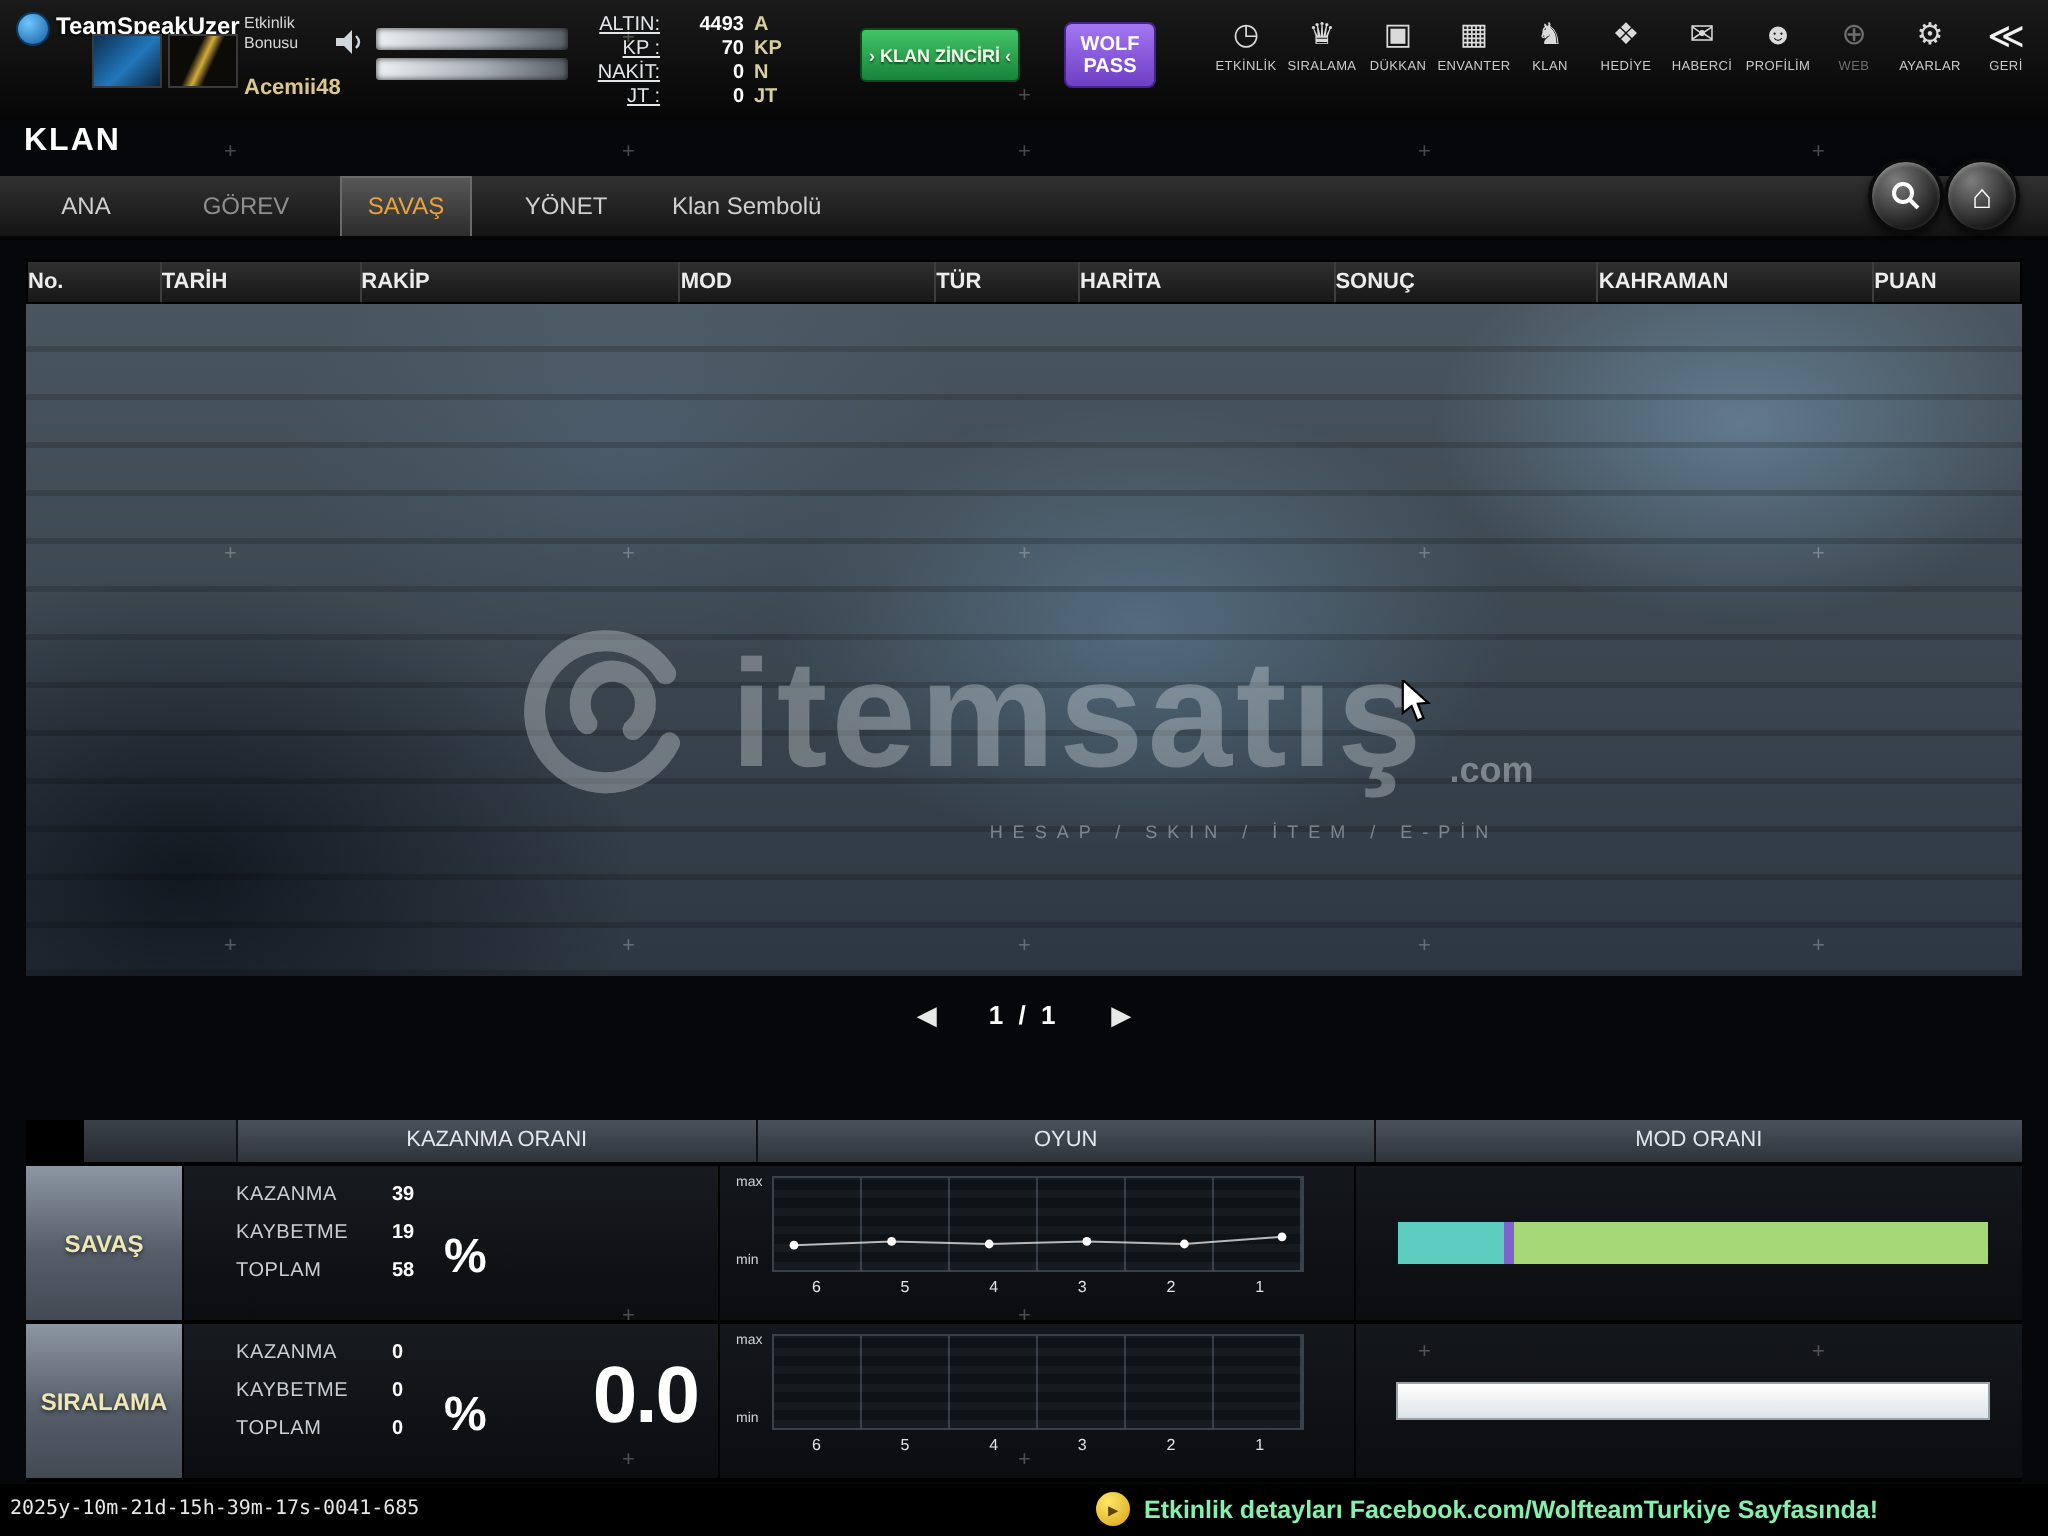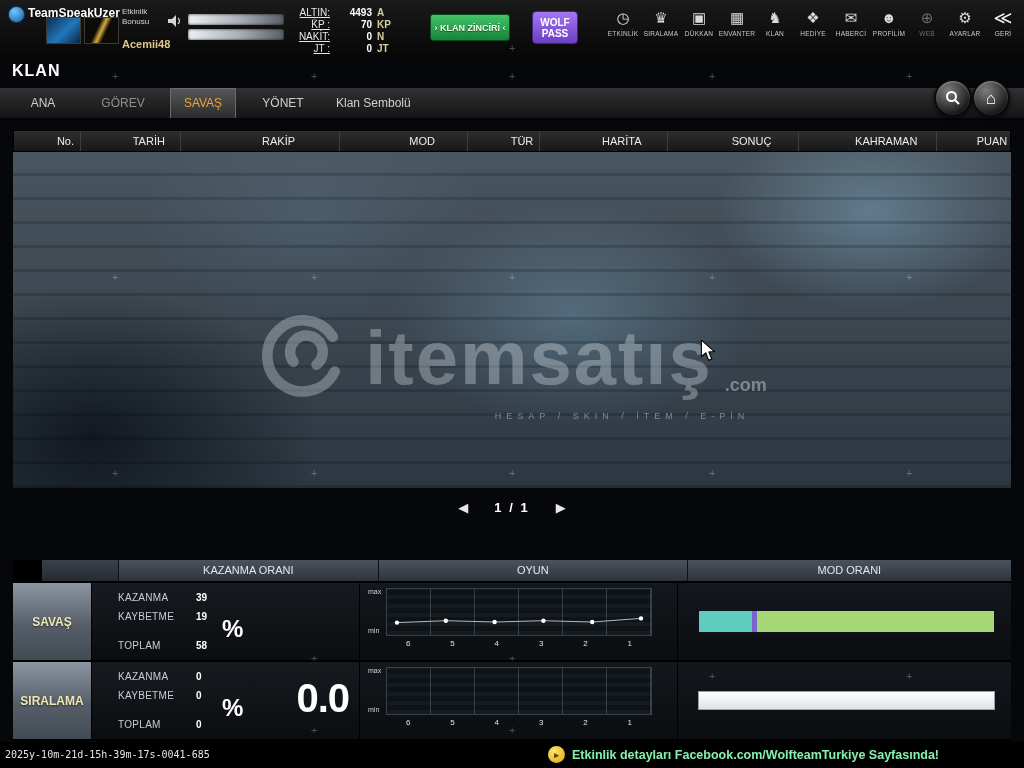--- a/index.html
+++ b/index.html
@@ -49,22 +49,22 @@
   .circle-btn{position:absolute;top:79px;width:34px;height:34px;border-radius:50%;cursor:pointer;
     background:radial-gradient(circle at 35% 28%,#7d7d7d,#1b1b1b 72%);border:2px solid #0b0b0b;
     box-shadow:inset 0 1px 2px rgba(255,255,255,.35),0 2px 5px rgba(0,0,0,.7);
     display:flex;align-items:center;justify-content:center;}
   .search-btn{left:934px;}.home-btn{left:972px;}
   .home-glyph{color:#fff;font-size:17px;line-height:1;}
 
   
   .table-header{position:absolute;left:13px;top:130px;width:998px;height:22px;display:flex;
     background:linear-gradient(#2f2f2f,#171717);border:1px solid #000;box-sizing:border-box;}
-  .th{height:100%;line-height:20px;text-align:center;font-size:11px;font-weight:normal;color:#ececec;
-    border-right:1px solid #3e3e3e;box-sizing:border-box;padding-left:37px;}
+  .th{height:100%;line-height:20px;font-size:11px;font-weight:bold;color:#ececec;
+    border-right:1px solid #3e3e3e;box-sizing:border-box;}
   .th:last-child{border-right:none;}
   .table-body{position:absolute;left:13px;top:152px;width:998px;height:336px;overflow:hidden;background:
     radial-gradient(ellipse 220px 140px at 86% 18%, rgba(140,190,225,.38), transparent 70%),
     radial-gradient(ellipse 260px 160px at 56% 48%, rgba(130,180,215,.33), transparent 70%),
     radial-gradient(ellipse 300px 200px at 8% 85%, rgba(8,14,22,.78), transparent 75%),
     radial-gradient(ellipse 240px 160px at 30% 20%, rgba(95,125,155,.25), transparent 70%),
     linear-gradient(#4a565f,#2d3741);}
   .stripes{position:absolute;inset:0;background:repeating-linear-gradient(180deg,
     rgba(0,0,0,0) 0px, rgba(0,0,0,0) 21px, rgba(0,0,0,.17) 21px, rgba(0,0,0,.17) 24px);}
   .watermark{position:absolute;left:0;right:0;top:158px;text-align:center;color:rgba(233,238,243,.32);}
@@ -83,21 +83,21 @@
   .ph-cell{background:linear-gradient(#4a525c,#2e343c);border-right:1px solid #101215;color:#e3e7ec;
     font-size:11px;text-align:center;line-height:21px;box-sizing:border-box;}
   .ph0{width:79px;background:linear-gradient(#3a4149,#262b31);}
   .ph1{width:268px;}.ph2{width:318px;}.ph3{width:333px;border-right:none;}
   .prow{display:flex;height:77px;margin-top:2px;}
   .plabel{width:79px;background:linear-gradient(#8c96a2,#565f69 55%,#424a54);color:#efe7b5;font-weight:bold;
     font-size:12px;display:flex;align-items:center;justify-content:center;text-shadow:0 1px 2px rgba(0,0,0,.6);
     border-right:1px solid #000;box-sizing:border-box;}
   .pstats{width:268px;position:relative;background:linear-gradient(#171a1f,#0b0d10);border-right:1px solid #000;box-sizing:border-box;}
   .sline{position:absolute;left:26px;display:flex;width:112px;}
-  .sline.l0{top:9px;}.sline.l1{top:28px;}.sline.l2{top:47px;margin-top:10px;}
+  .sline.l0{top:9px;}.sline.l1{top:28px;}.sline.l2{top:47px;}
   .sl{flex:1;font-size:10px;color:#c9ced4;letter-spacing:.3px;}
   .sv{font-size:10px;font-weight:bold;color:#fff;text-align:left;width:34px;}
   .psign{position:absolute;left:130px;top:32px;font-size:24px;font-weight:bold;color:#fff;}
   .pbig{position:absolute;right:10px;top:14px;font-size:40px;font-weight:bold;color:#fff;letter-spacing:-1px;}
   .pchart{width:318px;position:relative;background:linear-gradient(#14171c,#0b0d10);border-right:1px solid #000;box-sizing:border-box;}
   .mm{position:absolute;font-size:7px;color:#cfd4d9;}
   .mm.max{left:8px;top:5px;}.mm.min{left:8px;top:44px;}
   .chart-box{position:absolute;left:26px;top:5px;width:266px;height:48px;border:1px solid #39424b;box-sizing:border-box;background:
     repeating-linear-gradient(90deg, transparent 0 43px, rgba(120,140,155,.35) 43px 44px),
     repeating-linear-gradient(0deg, rgba(255,255,255,.035) 0 4px, transparent 4px 9px),

